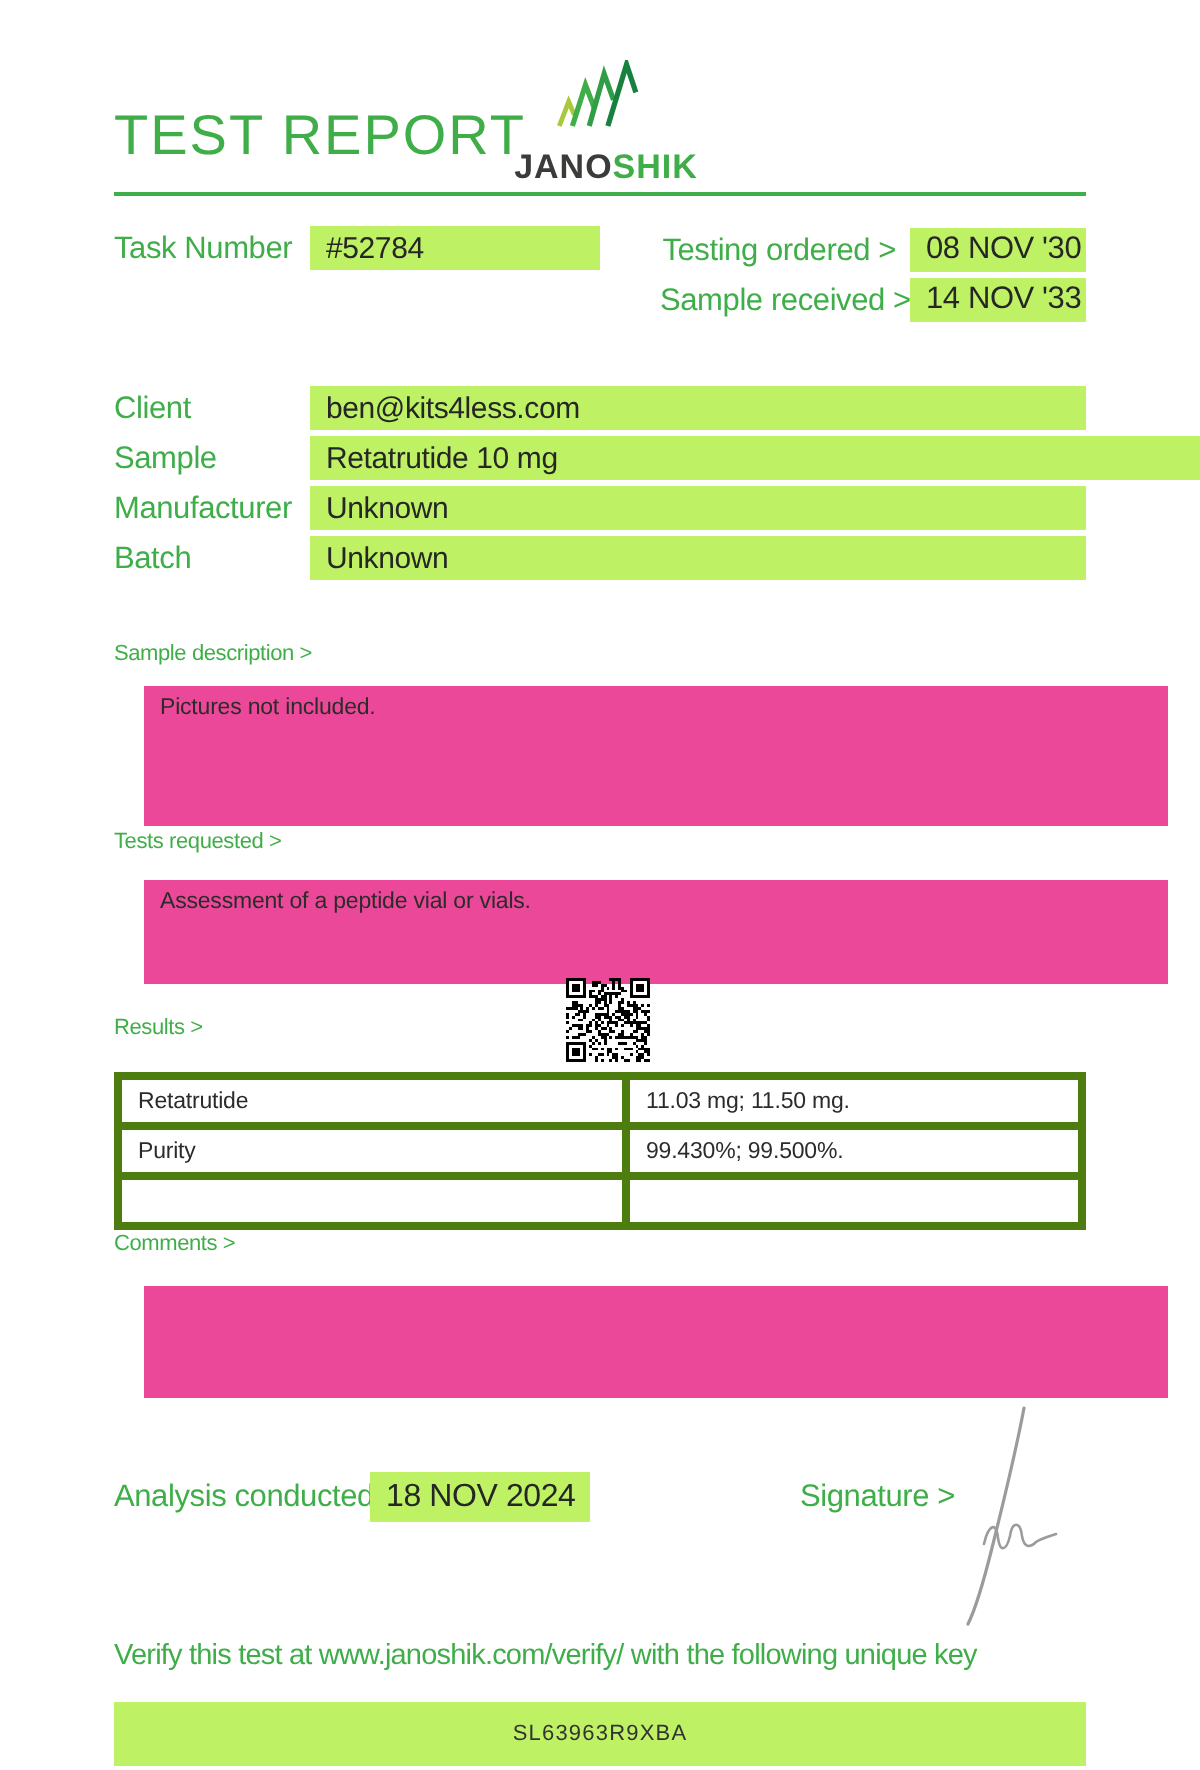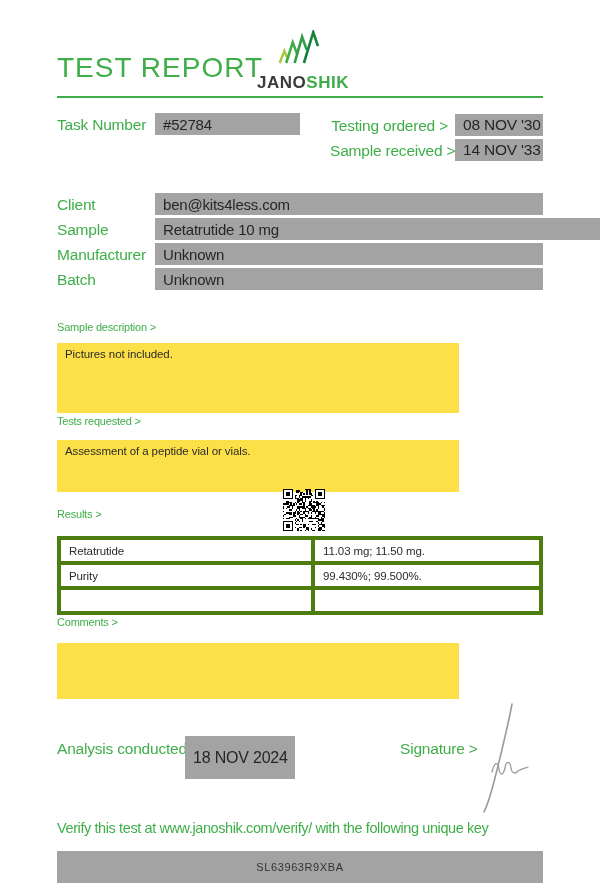--- a/index.html
+++ b/index.html
@@ -10,24 +10,24 @@
   .title{position:absolute;left:57px;top:52px;font-size:28px;letter-spacing:1px;color:#3fae49;font-weight:400;text-align:center;}
   .logo{position:absolute;left:253px;top:30px;width:100px;text-align:center;}
   .logo .icon{display:block;margin:0 auto;}
   .wordmark{font-size:17px;font-weight:700;letter-spacing:0.5px;color:#3b3b3a;margin-top:1px;}
   .wordmark .brand-secondary{color:#3fae49;}
   .contact{position:absolute;right:57px;top:54px;text-align:right;font-size:11px;line-height:16px;color:#4f4f4f;}
   .rule{position:absolute;left:57px;top:96px;width:486px;height:2px;background:#3fae49;}
 
   
   .glabel{position:absolute;font-size:15.5px;color:#3fae49;letter-spacing:-0.2px;white-space:nowrap;}
-  .gbox{position:absolute;background:#a3a3a3;color:#262626;font-size:15px;letter-spacing:-0.2px;
+  .gbox{position:absolute;background:#bef264;color:#262626;font-size:15px;letter-spacing:-0.2px;
         display:flex;align-items:center;padding-left:8px;box-sizing:border-box;white-space:nowrap;}
   .heading{position:absolute;font-size:11px;color:#3fae49;letter-spacing:-0.2px;}
-  .bigbox{position:absolute;left:57px;width:402px;background:#fde047;box-sizing:border-box;
+  .bigbox{position:absolute;left:72px;width:512px;background:#ec4899;box-sizing:border-box;
           padding:5px 8px;font-size:11.5px;color:#2b2b2a;letter-spacing:-0.1px;}
 
   
   .meta-right-label{text-align:right;width:118px;left:330px;}
   .date-box{left:455px;width:88px;height:22px;font-size:15.5px;}
 
   
   .results-table{position:absolute;left:57px;top:536px;width:486px;border-collapse:collapse;table-layout:fixed;}
   .results-table td{border:4px solid #4d7c0f;height:21px;font-size:11.5px;color:#2b2b2a;
                     padding:0 0 0 8px;letter-spacing:-0.1px;}
@@ -411,21 +411,21 @@
         <td></td>
         <td></td>
       </tr>
     </tbody>
   </table>
 
   <div class="heading" style="left:57px;top:616px;">Comments &gt;</div>
   <div class="bigbox" style="top:643px;height:56px;"></div>
 
   <div class="glabel" style="left:57px;top:740px;">Analysis conducted &gt;</div>
-  <div class="gbox" style="left:185px;top:736px;width:110px;height:43px;font-size:16px;">18 NOV 2024</div>
+  <div class="gbox" style="left:185px;top:736px;width:110px;height:25px;font-size:16px;">18 NOV 2024</div>
 
   <div class="glabel sig-label">Signature &gt;</div>
   <div class="signature">
     <svg width="72" height="120" viewBox="0 0 72 120" fill="none">
       <path d="M44,6 C41,22 34,52 28,76 C24,92 20,106 16,114" stroke="#9b9b9b" stroke-width="1.6" stroke-linecap="round"></path>
       <path d="M24,74 c2,-9 6,-12 7,-3 c1,7 4,7 6,-1 c1,-7 5,-8 6,0 c1,6 4,6 7,3 c3,-2 7,-3 10,-4" stroke="#9b9b9b" stroke-width="1.3" stroke-linecap="round"></path>
     </svg>
   </div>
 
   <div class="verify">Verify this test at www.janoshik.com/verify/ with the following unique key</div>

